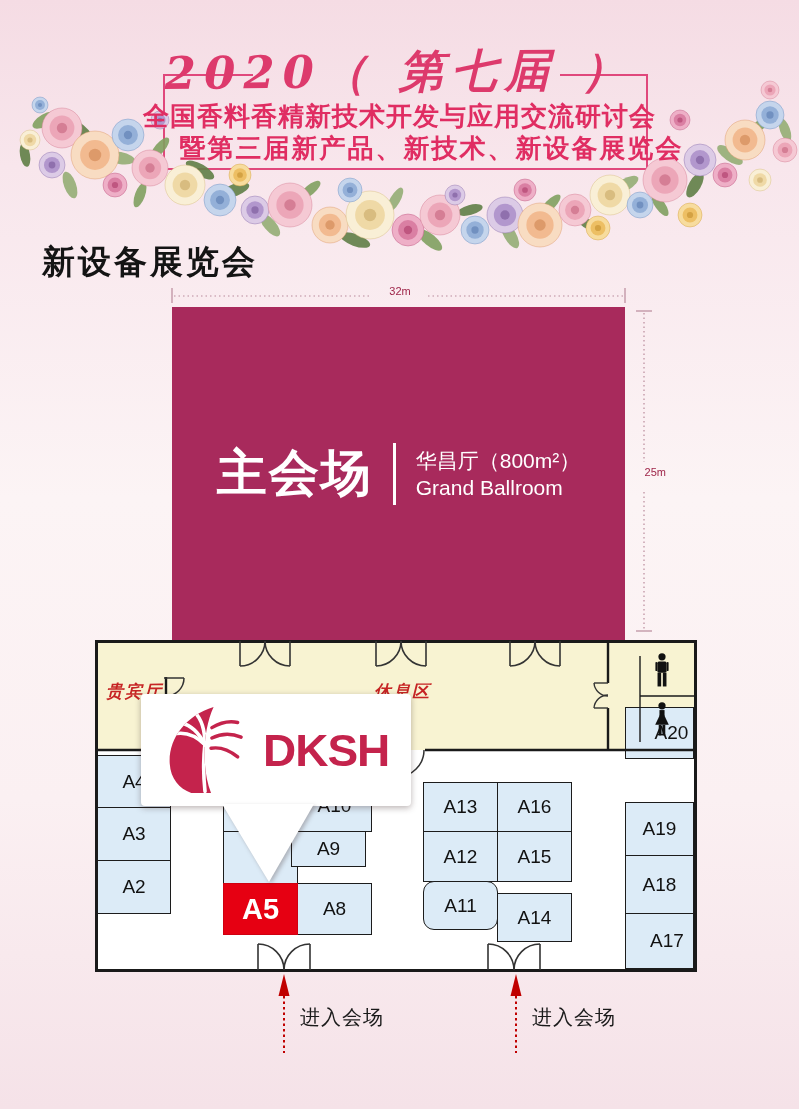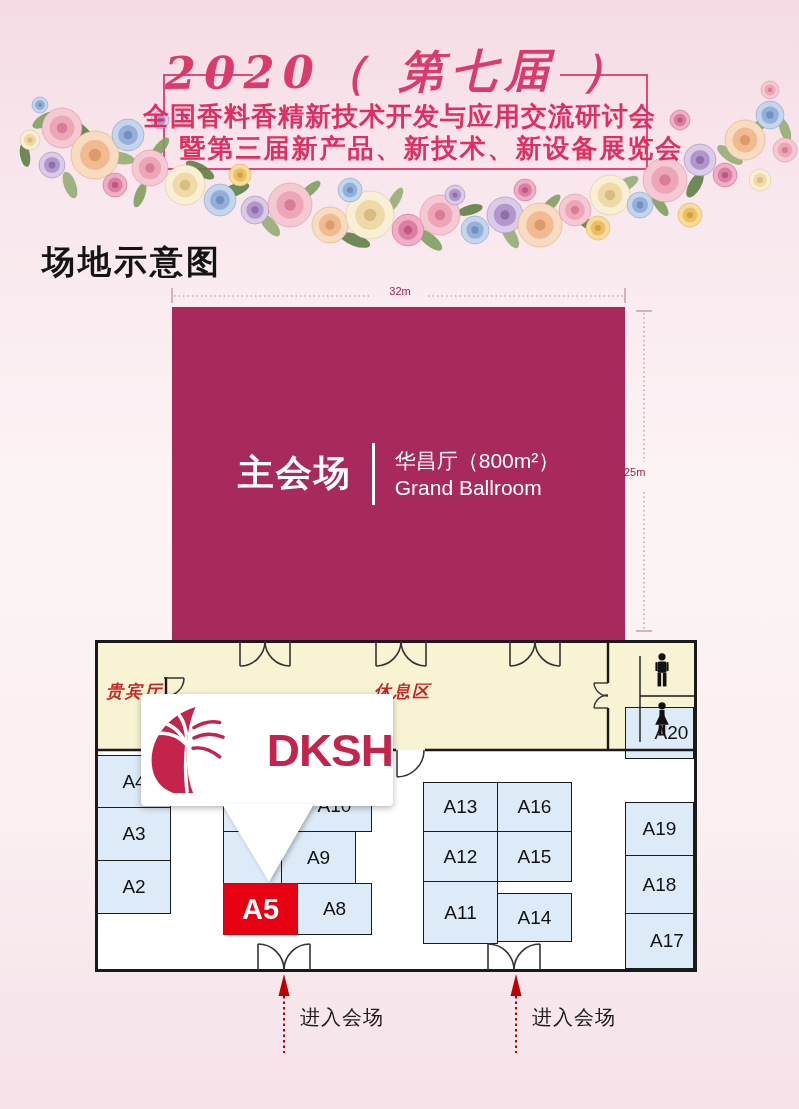--- a/index.html
+++ b/index.html
@@ -13,40 +13,40 @@
     color:#dd3a6c;letter-spacing:8px;transform:rotate(-0.5deg);}
   .subtitle{position:absolute;left:0;width:799px;text-align:center;z-index:4;
     font-weight:bold;color:#e02d62;}
   .sub1{top:99px;font-size:26px;letter-spacing:1px;}
   .sub2{top:131px;font-size:26px;letter-spacing:2px;padding-left:32px;}
   .section-title{position:absolute;left:42px;top:240px;z-index:4;font-size:33px;
     font-weight:bold;color:#141414;letter-spacing:3px;}
   
   .hall{position:absolute;left:172px;top:307px;width:453px;height:333px;background:#a82a5c;
     display:flex;align-items:center;justify-content:center;z-index:5;}
-  .hall-name{color:#fff;font-size:36px;font-weight:bold;letter-spacing:2px;}
+  .hall-name{color:#fff;font-size:50px;font-weight:bold;letter-spacing:2px;}
   .hall-div{width:3px;height:62px;background:#fff;margin:0 20px;}
   .hall-room{color:#fff;font-size:21px;line-height:27px;}
   .dim-label{position:absolute;z-index:6;color:#9e2448;font-size:11px;}
   
   .plan{position:absolute;left:95px;top:640px;width:602px;height:332px;background:#ffffff;
     border:3px solid #1a1a1a;box-sizing:border-box;z-index:5;}
   .cream{position:absolute;left:98px;top:643px;width:596px;height:107px;background:#f8f3d2;z-index:6;}
   .booth{position:absolute;background:#dcebf7;border:1.6px solid #1c1c1c;box-sizing:border-box;
     display:flex;align-items:center;justify-content:center;font-size:19px;color:#111;z-index:10;}
   .booth.red{background:#e60012;color:#fff;font-weight:bold;font-size:29px;z-index:11;border:1.6px solid #cf0010;}
   .plan-label{position:absolute;z-index:15;color:#c62424;font-size:17px;font-weight:bold;
     font-family:"DejaVu Serif",serif;font-style:italic;letter-spacing:2px;}
   .entry-label{position:absolute;z-index:15;color:#1a1a1a;font-size:20px;letter-spacing:1px;}
   .overlay{position:absolute;left:0;top:0;z-index:20;pointer-events:none;}
   .wc-icon{position:absolute;z-index:16;}
   
   .callout{position:absolute;left:141px;top:694px;width:252px;height:112px;background:#fff;
     border-radius:4px;box-shadow:0 2px 6px rgba(60,40,40,.35);z-index:60;
-    display:flex;align-items:center;justify-content:space-between;gap:12px;}
+    display:flex;align-items:center;justify-content:flex-start;gap:12px;padding-left:18px;}
   .brand-text{font-size:46px;font-weight:bold;color:#c4234c;letter-spacing:-1px;transform:scaleY(.97);}
   .pointer-svg{position:absolute;left:200px;top:800px;z-index:61;
     filter:drop-shadow(2px 2px 2px rgba(60,40,40,.3));}
   .garland{position:absolute;left:0;top:40px;z-index:3;}
 </style>
 </head>
 <body>
 
 <div class="page">
 
@@ -196,33 +196,33 @@
     <div class="frame-line" style="left:560px;top:74px;width:88px;height:2px;"></div>
     <div class="frame-line" style="left:163px;top:74px;width:2px;height:96px;"></div>
     <div class="frame-line" style="left:646px;top:74px;width:2px;height:96px;"></div>
     <div class="frame-line" style="left:163px;top:168px;width:485px;height:2px;"></div>
   </div>
 
   <div class="edition">2020（ 第七届 ）</div>
   <div class="subtitle sub1">全国香料香精新技术开发与应用交流研讨会</div>
   <div class="subtitle sub2">暨第三届新产品、新技术、新设备展览会</div>
 
-  <div class="section-title">场地示意图</div>
+  <div class="section-title">新设备展览会</div>
 
   <div class="hall">
     <span class="hall-name">主会场</span>
     <span class="hall-div"></span>
     <span class="hall-room">
       <span style="display:block">华昌厅（800m²）</span>
       <span style="display:block">Grand Ballroom</span>
     </span>
   </div>
 
   <div class="dim-label" style="left:378px;top:285px;width:44px;text-align:center;">32m</div>
-  <div class="dim-label" style="left:624px;top:466px;width:42px;text-align:left;">25m</div>
+  <div class="dim-label" style="left:624px;top:466px;width:42px;text-align:right;">25m</div>
 
   <div class="plan"></div>
   <div class="cream"></div>
 
   <div class="plan-label" style="left:106px;top:680px;">贵宾厅</div>
   <div class="plan-label" style="left:374px;top:680px;">休息区</div>
 
   <svg class="wc-icon" style="left:651px;top:653px;" width="22" height="34" viewBox="0 0 20 32">
     <circle cx="10" cy="3.6" r="3.4" fill="#111"></circle>
     <rect x="5.6" y="8" width="8.8" height="10.5" rx="1.6" fill="#111"></rect>
@@ -240,26 +240,26 @@
   </svg>
 
   <div class="booth" style="left:97px;top:755px;width:74px;height:53px;">A4</div>
   <div class="booth" style="left:97px;top:807px;width:74px;height:54px;">A3</div>
   <div class="booth" style="left:97px;top:860px;width:74px;height:54px;">A2</div>
 
   <div class="booth" style="left:223px;top:779px;width:75px;height:53px;"></div>
   <div class="booth" style="left:223px;top:831px;width:75px;height:53px;"></div>
   <div class="booth red" style="left:223px;top:883px;width:75px;height:52px;">A5</div>
   <div class="booth" style="left:297px;top:779px;width:75px;height:53px;">A10</div>
-  <div class="booth" style="left:281px;top:831px;width:75px;height:53px;">A9</div>
+  <div class="booth" style="left:291px;top:831px;width:75px;height:36px;">A9</div>
   <div class="booth" style="left:297px;top:883px;width:75px;height:52px;">A8</div>
 
   <div class="booth" style="left:423px;top:782px;width:75px;height:50px;">A13</div>
   <div class="booth" style="left:423px;top:831px;width:75px;height:51px;">A12</div>
-  <div class="booth" style="left:423px;top:881px;width:75px;height:63px;">A11</div>
+  <div class="booth" style="left:423px;top:881px;width:75px;height:49px;border-radius:11px;">A11</div>
   <div class="booth" style="left:497px;top:782px;width:75px;height:50px;">A16</div>
   <div class="booth" style="left:497px;top:831px;width:75px;height:51px;">A15</div>
   <div class="booth" style="left:497px;top:881px;width:75px;height:49px;margin-top:12px;">A14</div>
 
   <div class="booth" style="left:625px;top:707px;width:69px;height:52px;padding-left:24px;">A20</div>
   <div class="booth" style="left:625px;top:802px;width:69px;height:54px;">A19</div>
   <div class="booth" style="left:625px;top:855px;width:69px;height:59px;">A18</div>
   <div class="booth" style="left:625px;top:913px;width:69px;height:56px;padding-left:15px;">A17</div>
 
   <svg class="overlay" width="799" height="1109" viewBox="0 0 799 1109">

